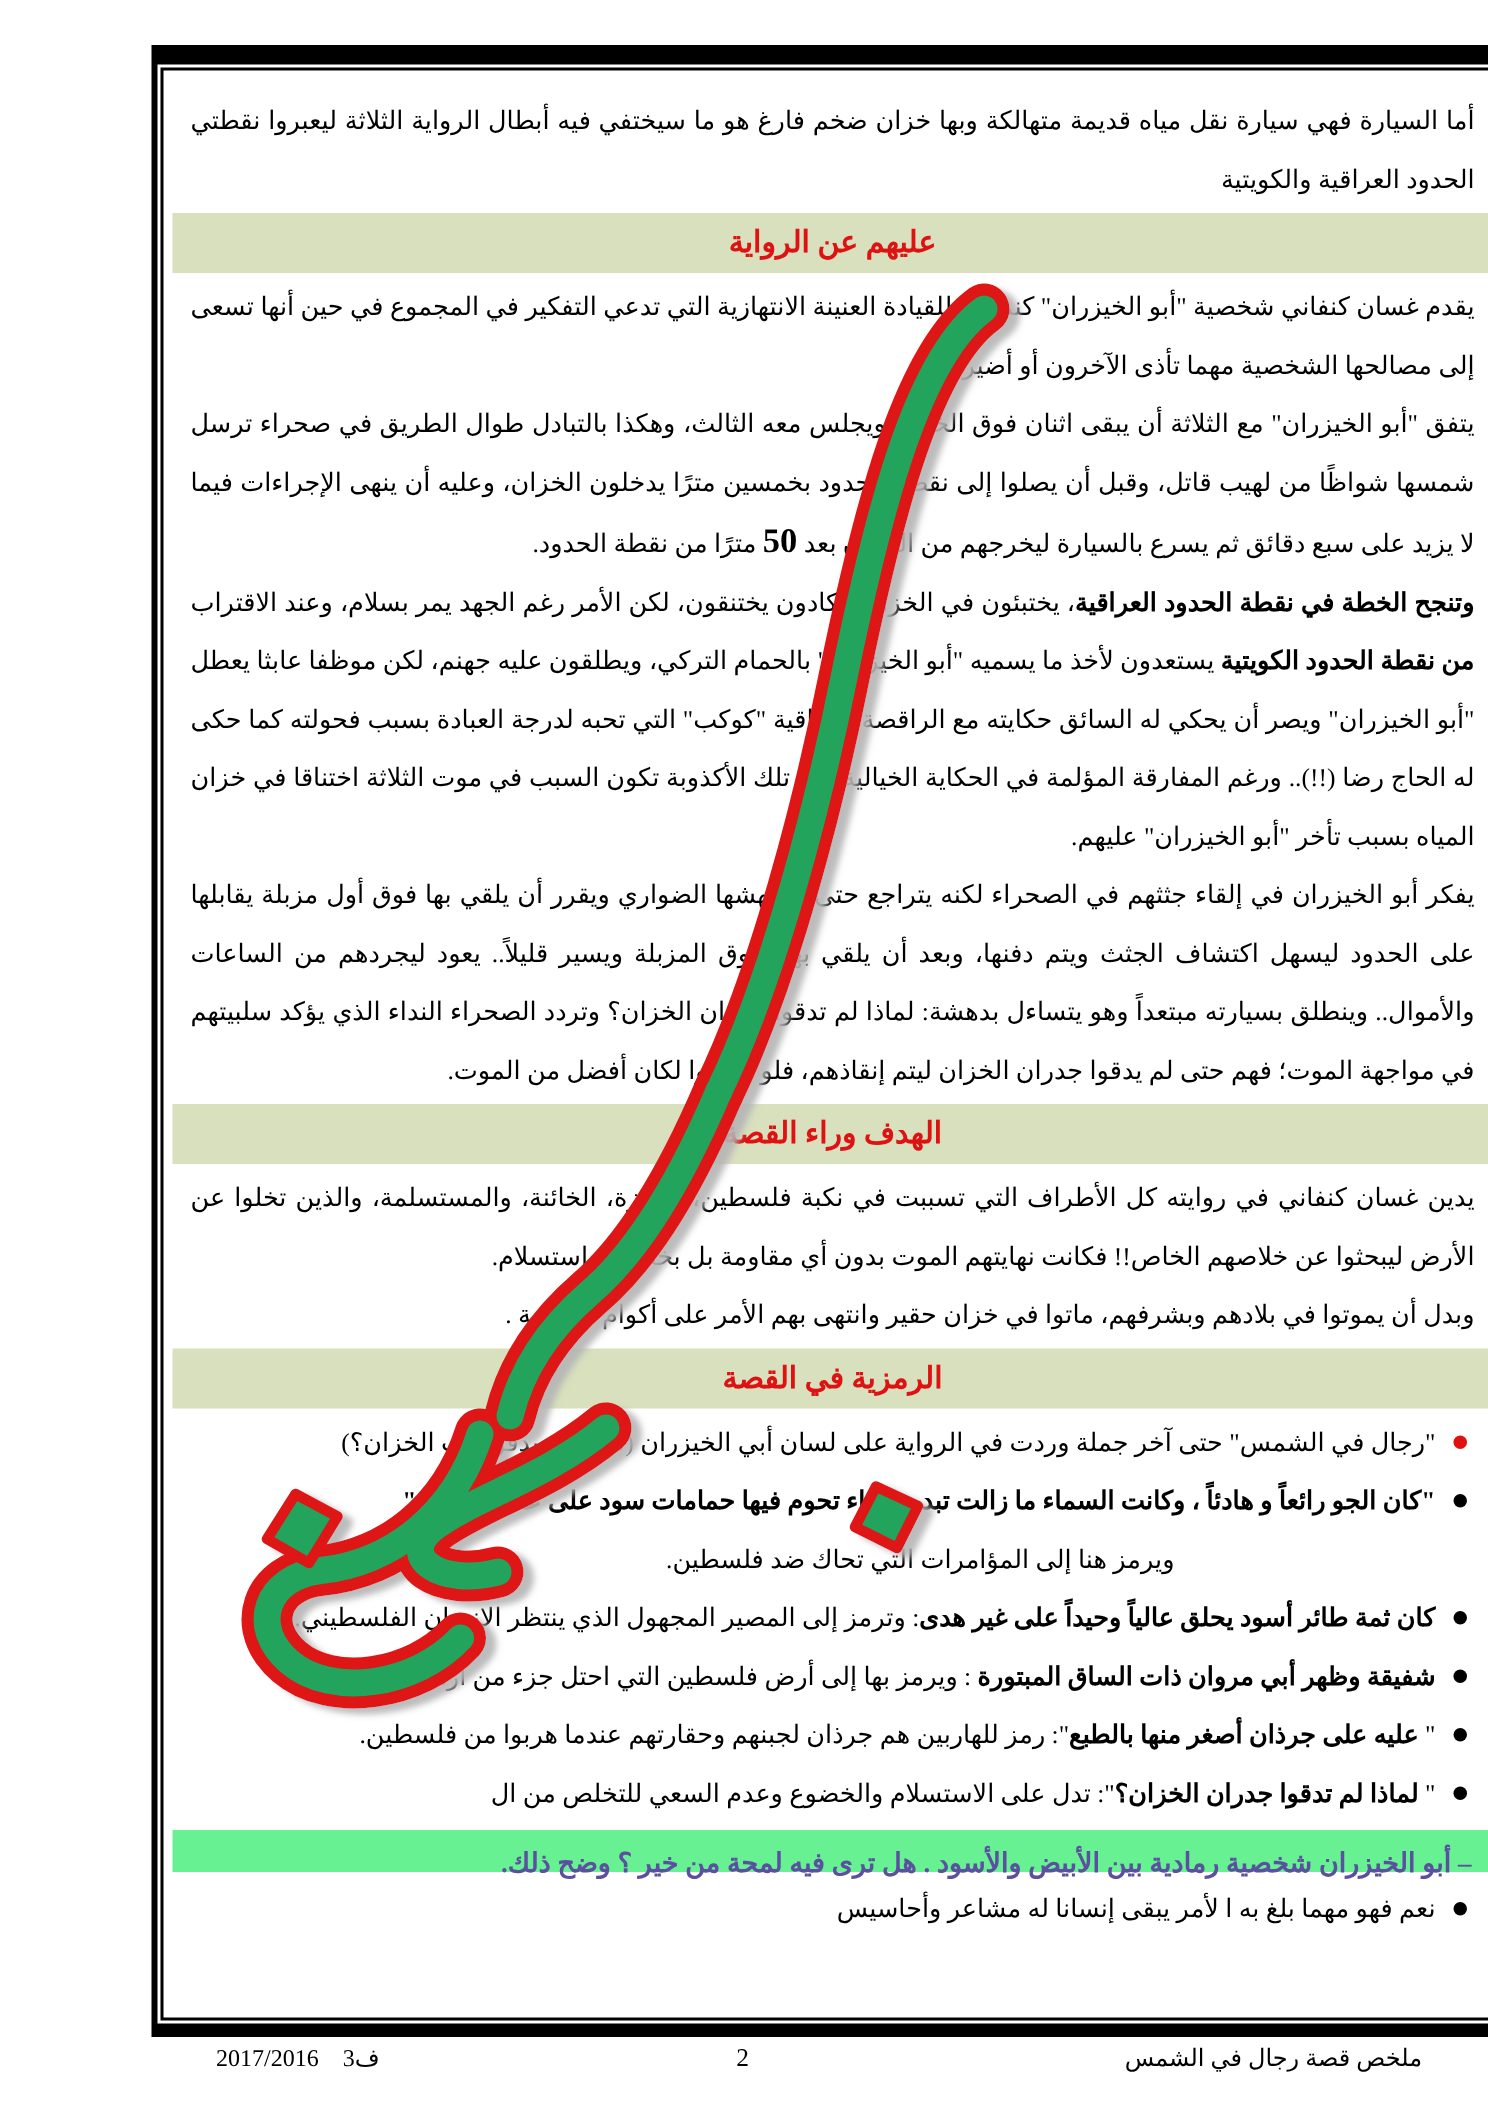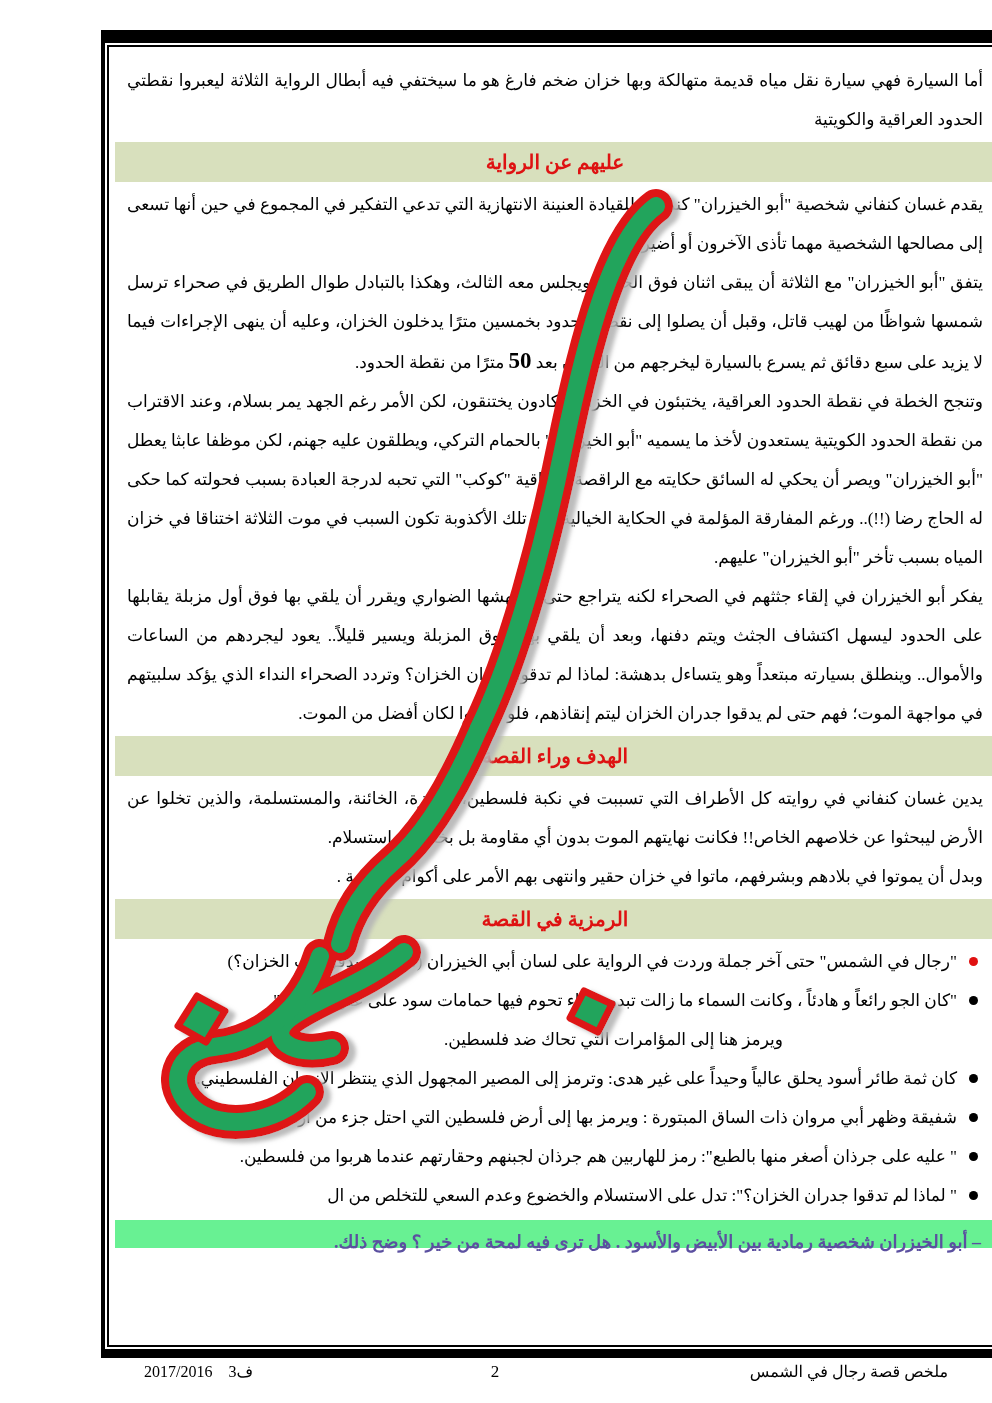--- a/index.html
+++ b/index.html
@@ -10,21 +10,21 @@
   .frame{
     position:absolute;left:58px;top:30px;width:908px;height:1328px;
     border:solid #000;border-width:13px 4px 9px 4px;box-sizing:border-box;margin-left:43px;
   }
   .frame-inner{
     position:absolute;inset:2px;border:2px solid #000;
     padding:14px 18px 0 18px;box-sizing:border-box;overflow:hidden;
   }
   .para{font-size:17px;line-height:39px;text-align:justify;}
   .para.noj{text-align:right}
-  .b{font-weight:normal}
+  .b{font-weight:bold}
   .big{font-size:23px;font-family:Liberation Serif, serif;font-weight:bold}
   .band{
     height:40px;line-height:40px;background:#d8e0bd;text-align:center;
     color:#de1212;font-weight:bold;font-size:20px;margin:3px -12px;
   }
   .bullet{position:relative;padding-right:26px;font-size:17px;line-height:39px;text-align:justify}
   .bullet .dot{
     position:absolute;right:5px;top:15px;width:9px;height:9px;border-radius:50%;
     background:#000;
   }
@@ -83,20 +83,23 @@
       </div>
       <div class="bullet">
         <span class="dot"></span><span><span>" </span><span class="b">عليه على جرذان أصغر منها بالطبع</span><span>": رمز للهاربين هم جرذان لجبنهم وحقارتهم عندما هربوا من فلسطين.</span></span>
       </div>
       <div class="bullet">
         <span class="dot"></span><span><span>" </span><span class="b">لماذا لم تدقوا جدران الخزان؟</span><span>": تدل على الاستسلام والخضوع وعدم السعي للتخلص من ال</span></span>
       </div>
 
       <div class="highlight">– أبو الخيزران شخصية رمادية بين الأبيض والأسود . هل ترى فيه لمحة من خير ؟ وضح ذلك.</div>
 
+      <div class="bullet">
+        <span class="dot"></span><span><span>نعم فهو مهما بلغ به ا لأمر يبقى إنسانا له مشاعر وأحاسيس</span></span>
+      </div>
 
     </div>
   </div>
 </div>
 
 <svg class="watermark" width="992" height="1403" viewBox="0 0 992 1403">
   <defs>
     <filter id="wshadow" x="-20%" y="-20%" width="140%" height="140%">
       <feDropShadow dx="7" dy="4" stdDeviation="2" flood-color="#b5b5b5" flood-opacity="0.9"></feDropShadow>
     </filter>

